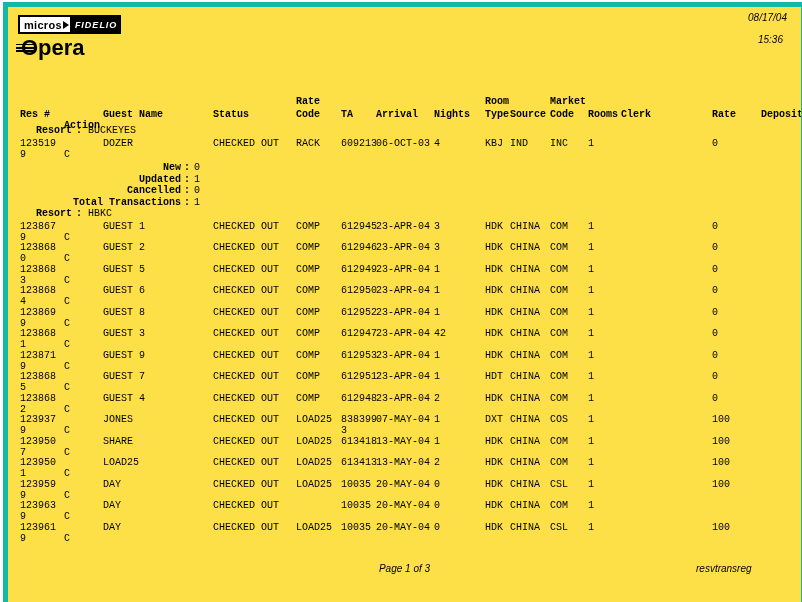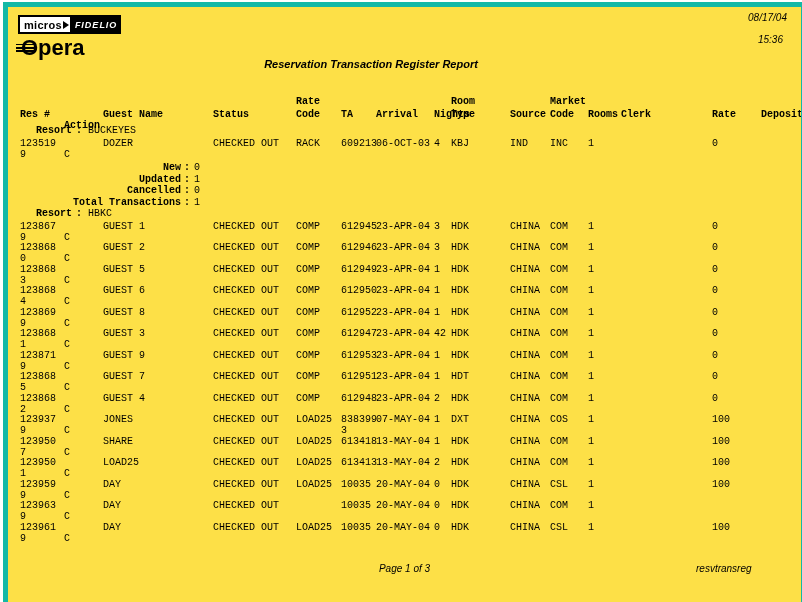--- a/index.html
+++ b/index.html
@@ -44,21 +44,21 @@
   .row span.line2{top:11px;}
   .sum-line{position:absolute;left:0;width:100%;height:11px;}
   .sum-line .slabel{position:absolute;left:12px;width:161px;text-align:right;
                     font-weight:bold;white-space:pre;}
   .sum-line .scolon{position:absolute;left:176px;font-weight:bold;}
   .sum-line .sval{position:absolute;left:186px;white-space:pre;}
 
   
   .c-res{left:12px;} .c-act{left:56px;margin-top:11px;} .c-gst{left:95px;} .c-sta{left:205px;}
   .c-rtc{left:288px;} .c-ta{left:333px;} .c-arr{left:368px;} .c-nts{left:426px;}
-  .c-rm{left:443px;} .c-src{left:502px;} .c-mkt{left:542px;} .c-rms{left:580px;}
+  .c-rm{left:477px;} .c-src{left:502px;} .c-mkt{left:542px;} .c-rms{left:580px;}
   .c-clk{left:613px;} .c-rt{left:704px;} .c-dep{left:740px;padding-left:13px;}
 
   
   .footer-page{position:absolute;top:556px;left:0;width:100%;text-align:center;
                font-family:"Liberation Sans", sans-serif;font-style:italic;font-size:10px;}
   .footer-id{position:absolute;top:556px;left:688px;
              font-family:"Liberation Sans", sans-serif;font-style:italic;font-size:10px;}
 </style>
 </head>
 <body>
@@ -73,21 +73,20 @@
     <span class="lm-black">FIDELIO</span>
   </div>
 
   <div class="logo-opera">
     <span class="opera-lines"></span>
     <span>Opera</span>
   </div>
 
   <div class="hdr-date">08/17/04</div>
   <div class="hdr-time">15:36</div>
-  <div class="report-title">Reservation Transaction Register Report</div>
 
   <div class="thead">
     <span class="l1 c-rtc">Rate</span>
     <span class="l1 c-rm">Room</span>
     <span class="l1 c-mkt">Market</span>
     <span class="c-res">Res #</span>
     <span class="c-act">Action</span>
     <span class="c-gst">Guest Name</span>
     <span class="c-sta">Status</span>
     <span class="c-rtc">Code</span>

